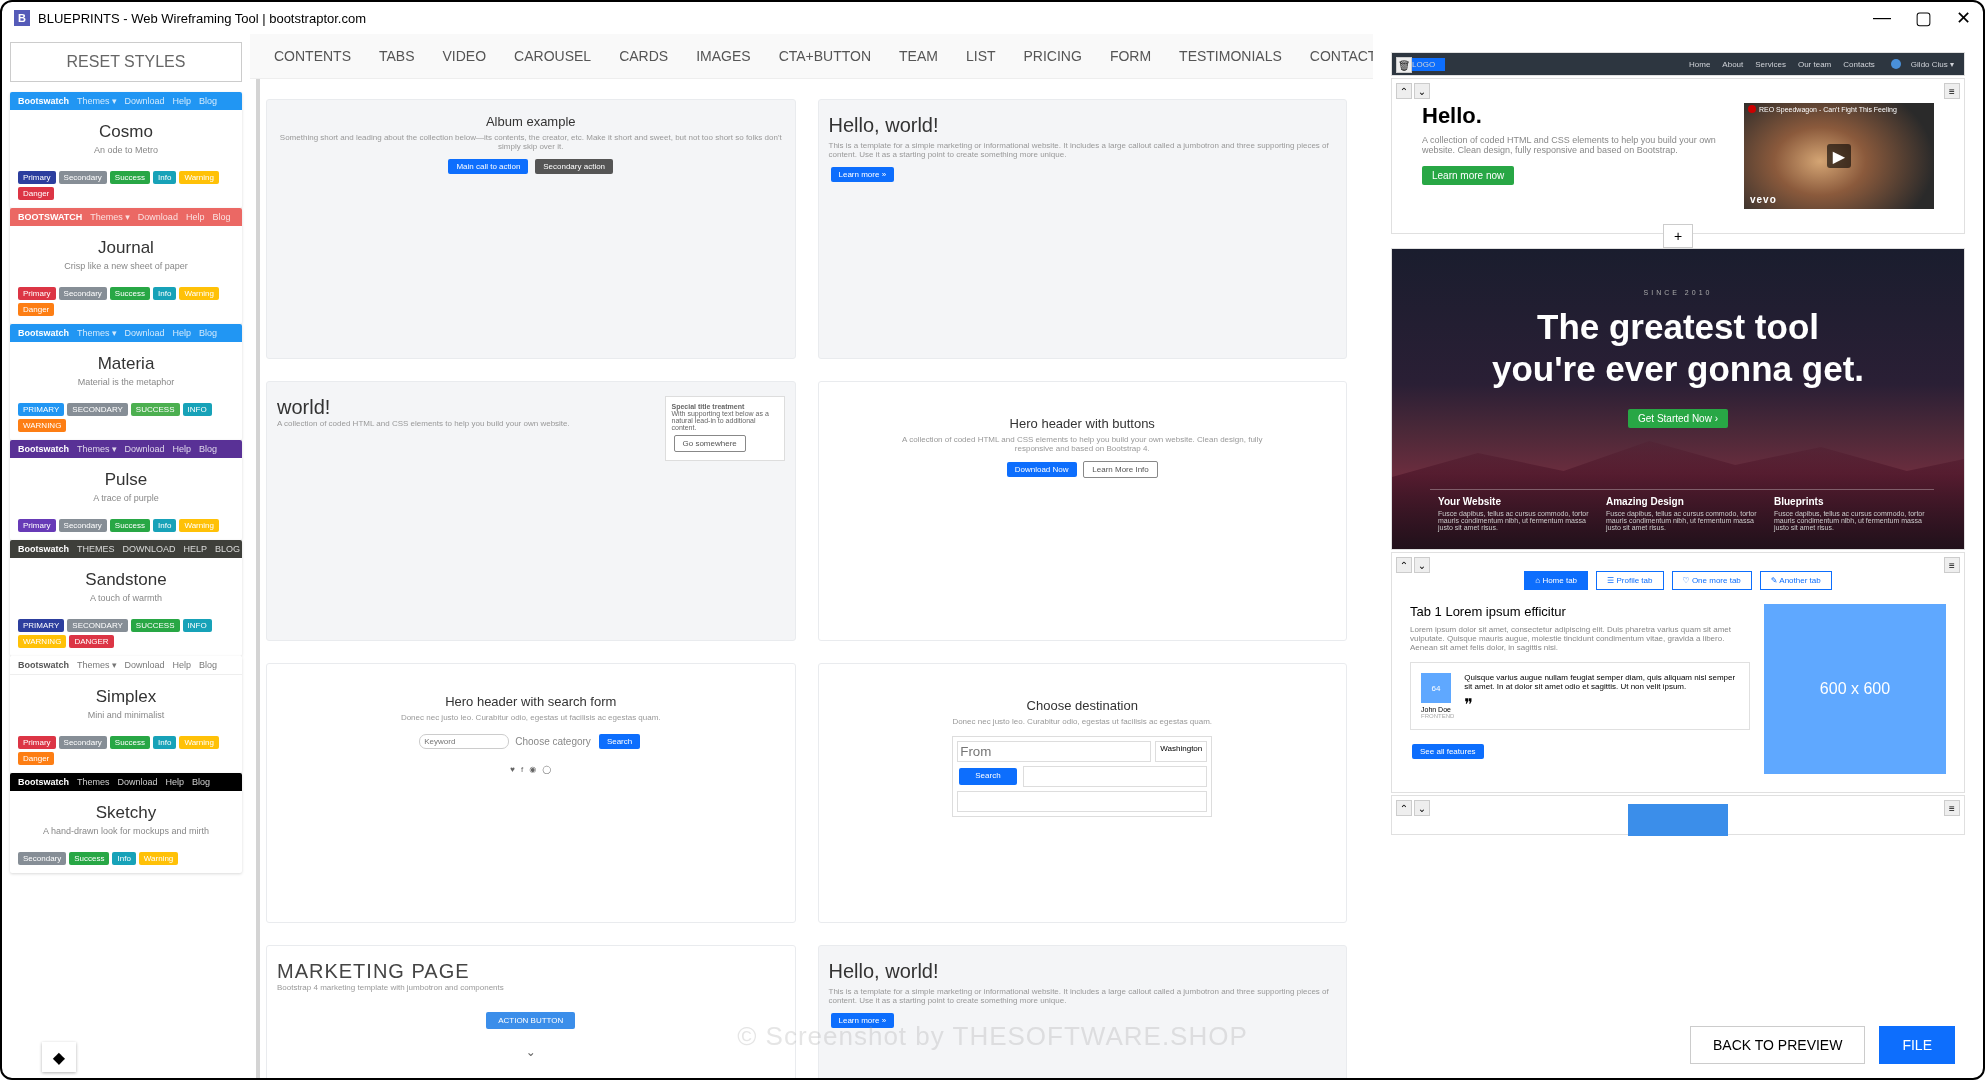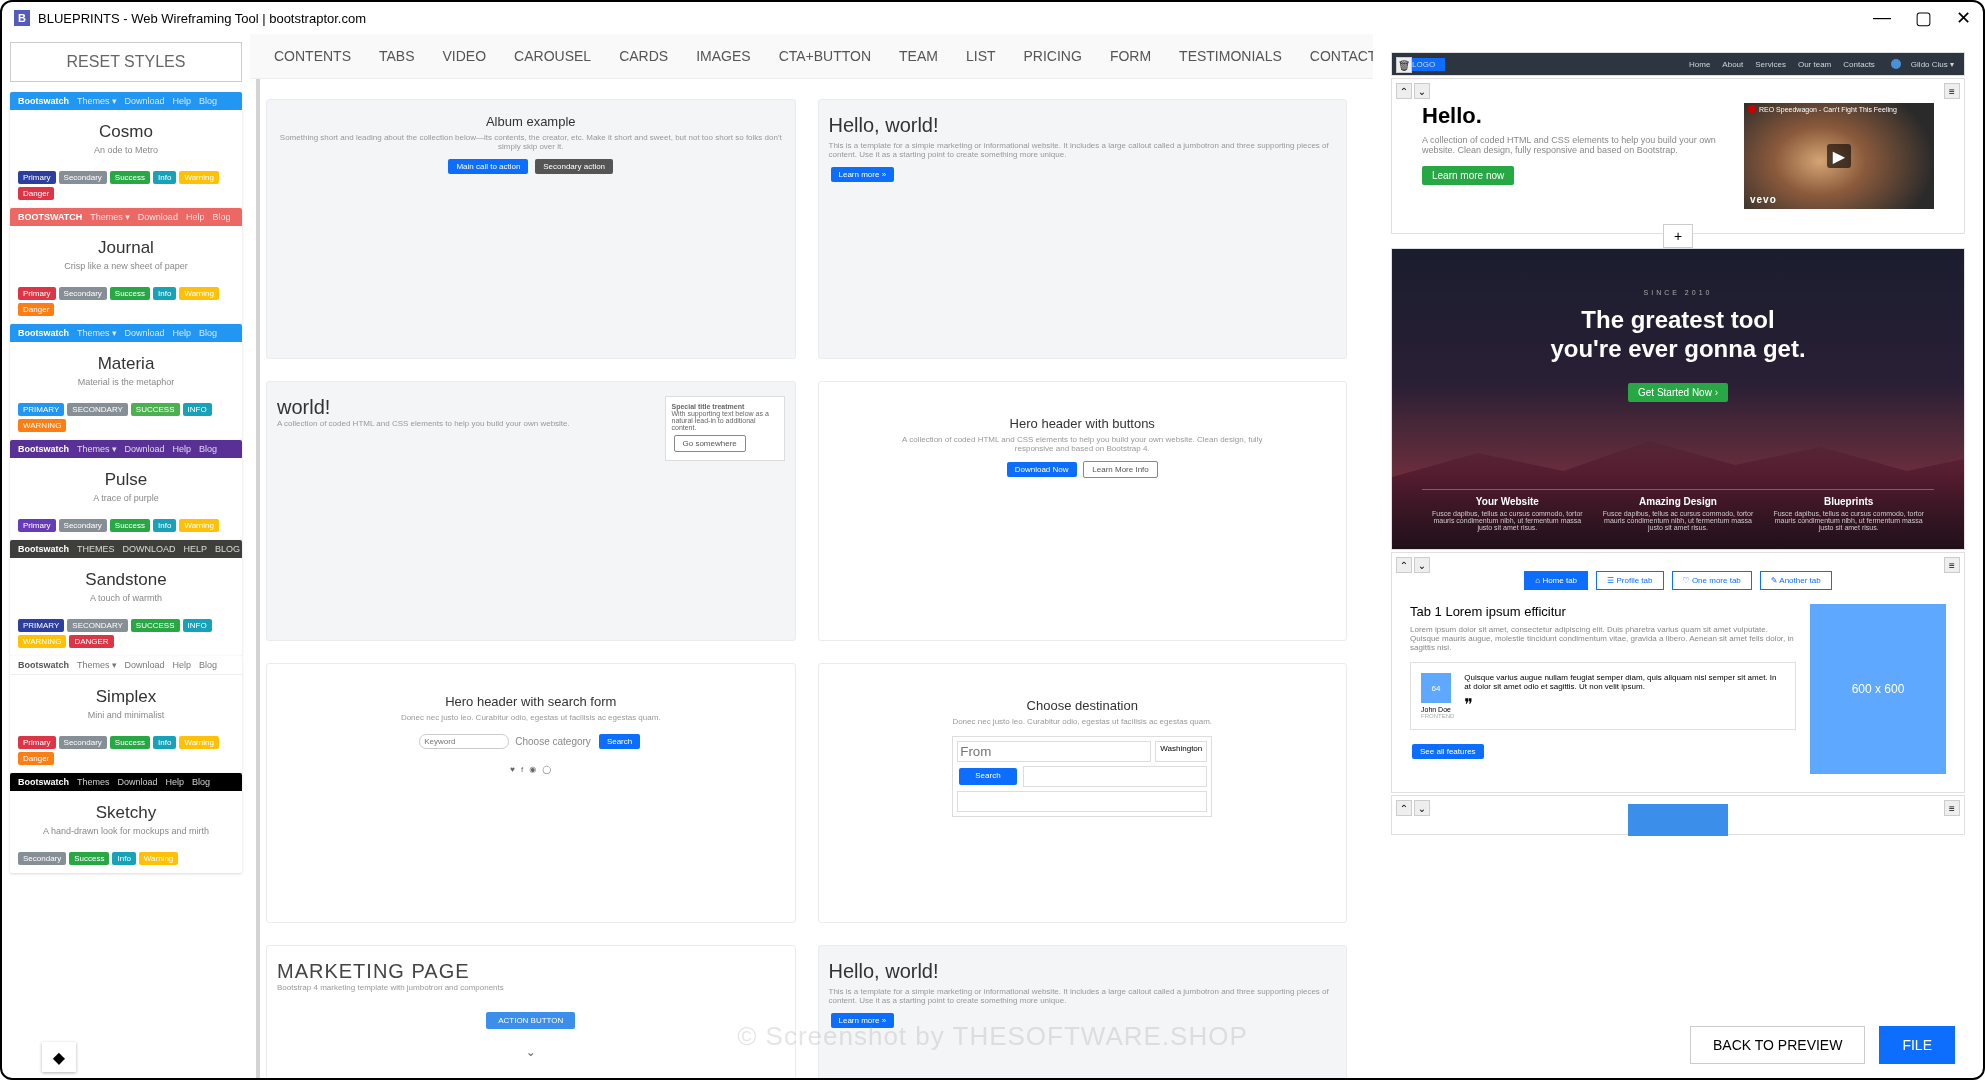--- a/index.html
+++ b/index.html
@@ -64,36 +64,36 @@
 .video-thumb { width: 190px; height: 106px; background: linear-gradient(135deg,#8b6f47,#3a3a3a); position: relative; display: flex; align-items: center; justify-content: center; }
 .video-thumb::before { content: ''; position: absolute; inset: 0; background: radial-gradient(ellipse 60% 80% at 40% 55%, #d4a574 0%, #8b5a3c 40%, #2a2a2a 100%); }
 .play-icon { width: 24px; height: 24px; background: rgba(0,0,0,0.6); border-radius: 3px; display: flex; align-items: center; justify-content: center; color: #fff; position: relative; z-index: 1; }
 .video-title { position: absolute; top: 2px; left: 4px; font-size: 7px; color: #fff; z-index: 1; display: flex; align-items: center; gap: 3px; }
 .video-title::before { content: ''; width: 8px; height: 8px; background: #c00; border-radius: 50%; }
 .vevo-logo { position: absolute; bottom: 4px; left: 6px; font-size: 10px; color: #fff; font-weight: bold; letter-spacing: 1px; z-index: 1; }
 .add-plus { width: 30px; height: 24px; margin: -12px auto 0; background: #fff; border: 1px solid #ccc; display: flex; align-items: center; justify-content: center; font-size: 14px; cursor: pointer; position: relative; z-index: 3; }
 .mountain-hero { height: 300px; background: linear-gradient(180deg, #1a1d2e 0%, #2a1f35 45%, #4a2838 60%, #6b2d3e 75%, #3a1f2a 100%); position: relative; color: #fff; text-align: center; padding-top: 40px; overflow: hidden; }
 .mountain-hero::after { content: ''; position: absolute; bottom: 0; left: 0; right: 0; height: 120px; background: linear-gradient(180deg, transparent, rgba(74,20,40,0.7) 40%, rgba(30,15,25,0.9)); clip-path: polygon(0 40%, 15% 20%, 30% 35%, 45% 10%, 60% 30%, 75% 15%, 90% 35%, 100% 25%, 100% 100%, 0 100%); }
 .since { font-size: 7px; letter-spacing: 3px; color: #aaa; }
-.mt-title { font-size: 24px; font-weight: bold; margin: 10px 0 18px; line-height: 1.2; }
-.mt-cols { position: absolute; bottom: 14px; left: 0; right: 0; display: flex; justify-content: space-around; padding: 4px 30px; text-align: center; z-index: 2; }
+.mt-title { font-size: 35px; font-weight: bold; margin: 10px 0 18px; line-height: 1.2; }
+.mt-cols { position: absolute; bottom: 14px; left: 8px; right: 0; display: flex; justify-content: space-around; padding: 4px 30px; text-align: left; z-index: 2; }
 .mt-cols > div { flex: 1; padding: 0 8px; border-top: 1px solid rgba(255,255,255,0.3); padding-top: 6px; }
 .mt-cols h5 { font-size: 10px; margin-bottom: 3px; }
 .mt-cols p { font-size: 7px; color: #ccc; }
 .tabs-block { background: #fff; padding: 18px; }
 .tab-pills { display: flex; gap: 8px; justify-content: center; margin-bottom: 14px; }
 .tab-pill { padding: 4px 10px; font-size: 8px; border: 1px solid #0d6efd; color: #0d6efd; border-radius: 0; display: flex; align-items: center; gap: 3px; }
 .tab-pill.active { background: #0d6efd; color: #fff; }
 .tabs-row { display: flex; gap: 14px; }
 .tabs-left { flex: 1; }
 .tab-title { font-size: 13px; font-weight: 400; margin-bottom: 6px; }
 .tab-text { font-size: 8px; color: #888; margin-bottom: 10px; }
 .testimonial-card { border: 1px solid #e0e0e0; padding: 10px; display: flex; gap: 10px; margin-bottom: 10px; font-size: 8px; align-items: flex-start; }
 .testi-avatar { width: 30px; height: 30px; background: #5fa8ff; display: flex; align-items: center; justify-content: center; color: #fff; flex-shrink: 0; }
-.placeholder-600 { width: 136px; height: 170px; background: #5fa8ff; display: flex; align-items: center; justify-content: center; color: #fff; font-size: 12px; }
+.placeholder-600 { width: 182px; height: 170px; background: #5fa8ff; display: flex; align-items: center; justify-content: center; color: #fff; font-size: 16px; }
 .chunky-blue { height: 32px; width: 100px; background: #3b8eea; margin: 8px auto 0; }
 .bottom-bar { position: absolute; bottom: 14px; right: 28px; display: flex; gap: 14px; }
 .bottom-btn { padding: 10px 22px; font-size: 14px; border: 1px solid #ccc; background: #fff; cursor: pointer; }
 .bottom-btn.primary { background: #0d6efd; color: #fff; border-color: #0d6efd; }
 .brush-icon { position: absolute; bottom: 6px; left: 40px; width: 34px; height: 30px; background: #fff; box-shadow: 0 1px 3px rgba(0,0,0,0.3); display: flex; align-items: center; justify-content: center; font-size: 16px; cursor: pointer; }
 .watermark { position: absolute; bottom: 26px; left: 50%; transform: translateX(-50%); font-size: 26px; color: rgba(150,150,150,0.25); pointer-events: none; letter-spacing: 1px; }
 .marketing-head { font-size: 20px; color: #444; letter-spacing: 1px; }
 </style>
 </head>
 <body>

